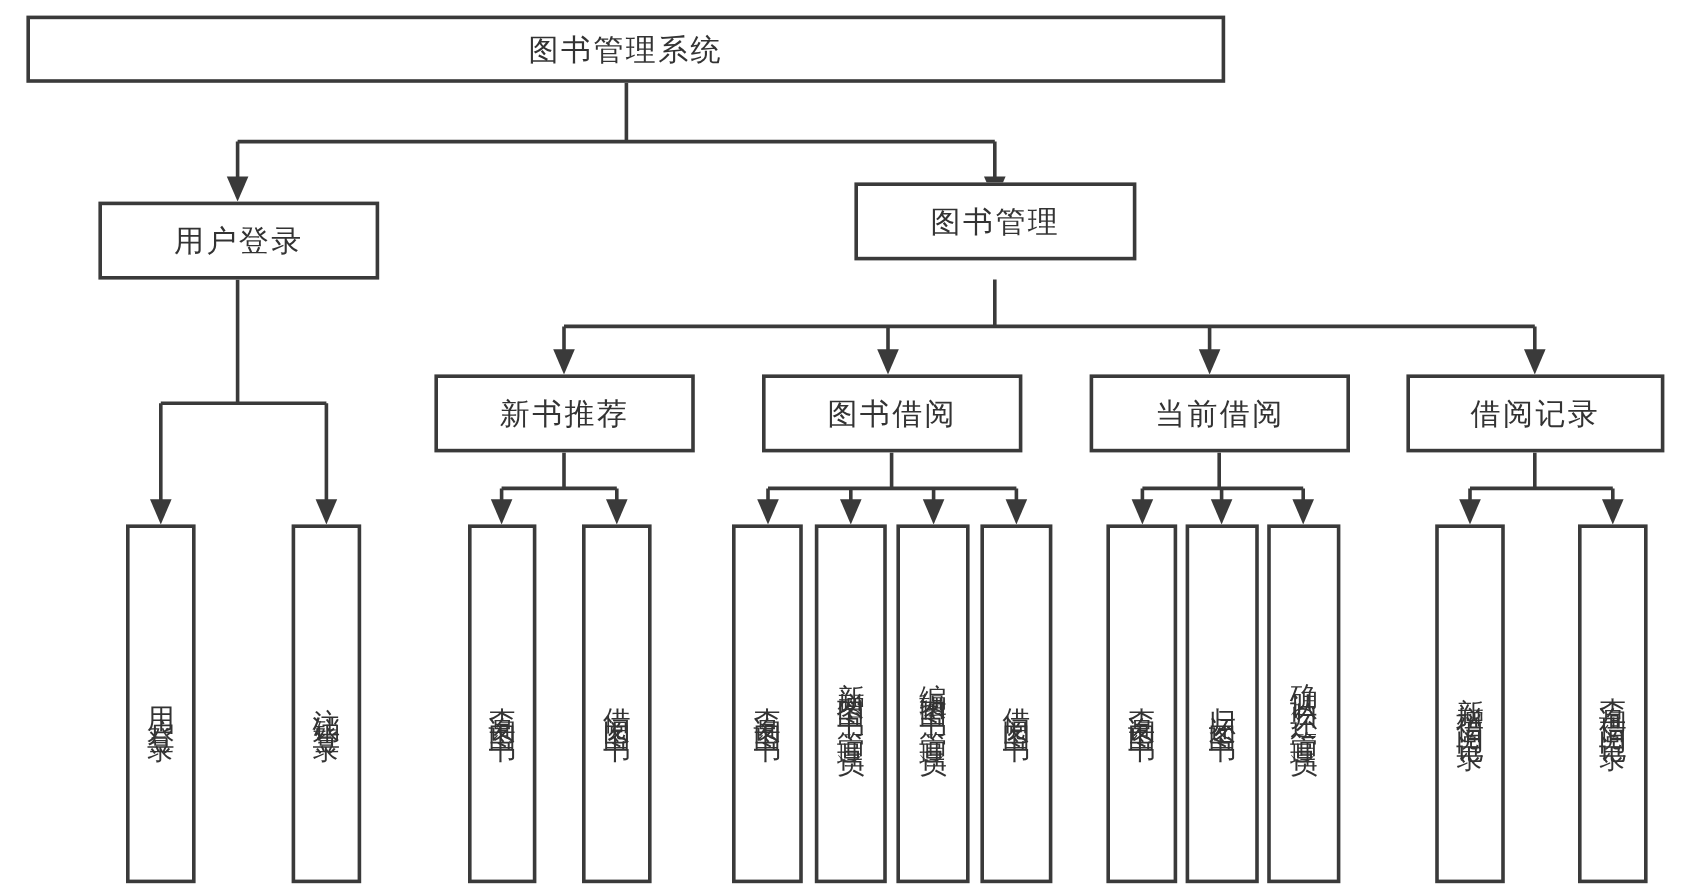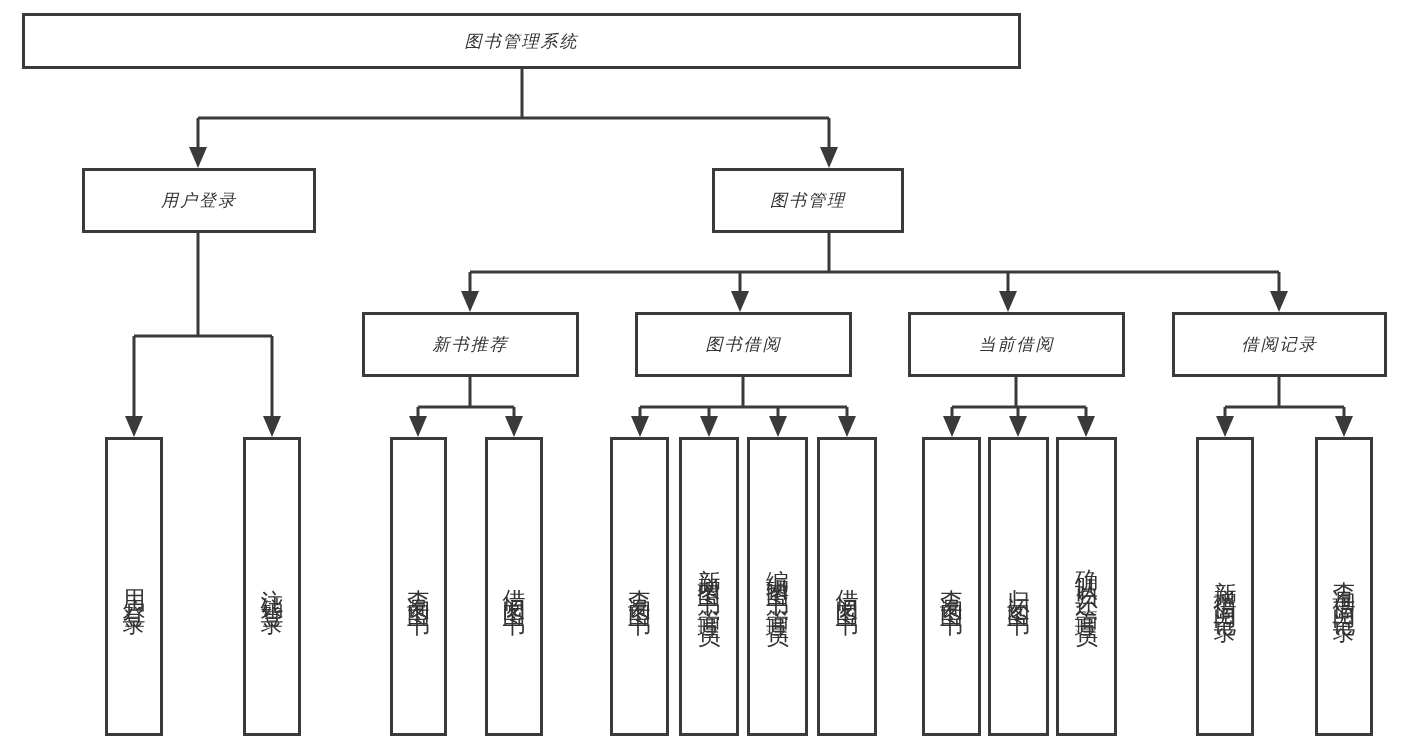--- a/index.html
+++ b/index.html
@@ -11,21 +11,21 @@
   html,body{margin:0;padding:0;background:var(--bg);}
   body{width:1405px;height:747px;overflow:hidden;
        font-family:"Liberation Sans", sans-serif;}
   .canvas{position:relative;width:1405px;height:747px;background:var(--bg);}
   .wires{position:absolute;left:0;top:0;width:1405px;height:747px;}
   .wires path{stroke:var(--line);stroke-width:3;fill:none;}
   .wires polygon{fill:var(--line);stroke:none;}
   .box{position:absolute;box-sizing:border-box;border:3px solid var(--line);
        background:#fff;display:flex;align-items:center;justify-content:center;
        color:var(--text);}
-  .h-label{font-size:17px;letter-spacing:2px;white-space:nowrap;font-style:italic;}
+  .h-label{font-size:25px;letter-spacing:2px;white-space:nowrap;}
   .v-label{writing-mode:vertical-rl;text-orientation:mixed;font-size:23px;
            letter-spacing:8px;line-height:1;}
   .lv2,.lv3{height:65px;}
   .leaf{top:437px;height:299px;width:58px;}
   .watermark{position:absolute;right:7px;bottom:5px;font-size:21px;
              color:var(--wm);letter-spacing:1px;white-space:nowrap;
              text-shadow:0 0 2px #ffffff;}
 </style>
 </head>
 <body>
@@ -75,21 +75,21 @@
     </g>
   </svg>
 
   <div class="box" style="left:22px;top:13px;width:999px;height:56px">
     <span class="h-label">图书管理系统</span>
   </div>
 
   <div class="box lv2" style="left:82px;top:168px;width:234px">
     <span class="h-label">用户登录</span>
   </div>
-  <div class="box lv2" style="left:712px;top:168px;width:192px">
+  <div class="box lv2" style="left:712px;top:152px;width:235px">
     <span class="h-label">图书管理</span>
   </div>
 
   <div class="box lv3" style="left:362px;top:312px;width:217px">
     <span class="h-label">新书推荐</span>
   </div>
   <div class="box lv3" style="left:908px;top:312px;width:217px">
     <span class="h-label">当前借阅</span>
   </div>
   <div class="box lv3" style="left:635px;top:312px;width:217px">

